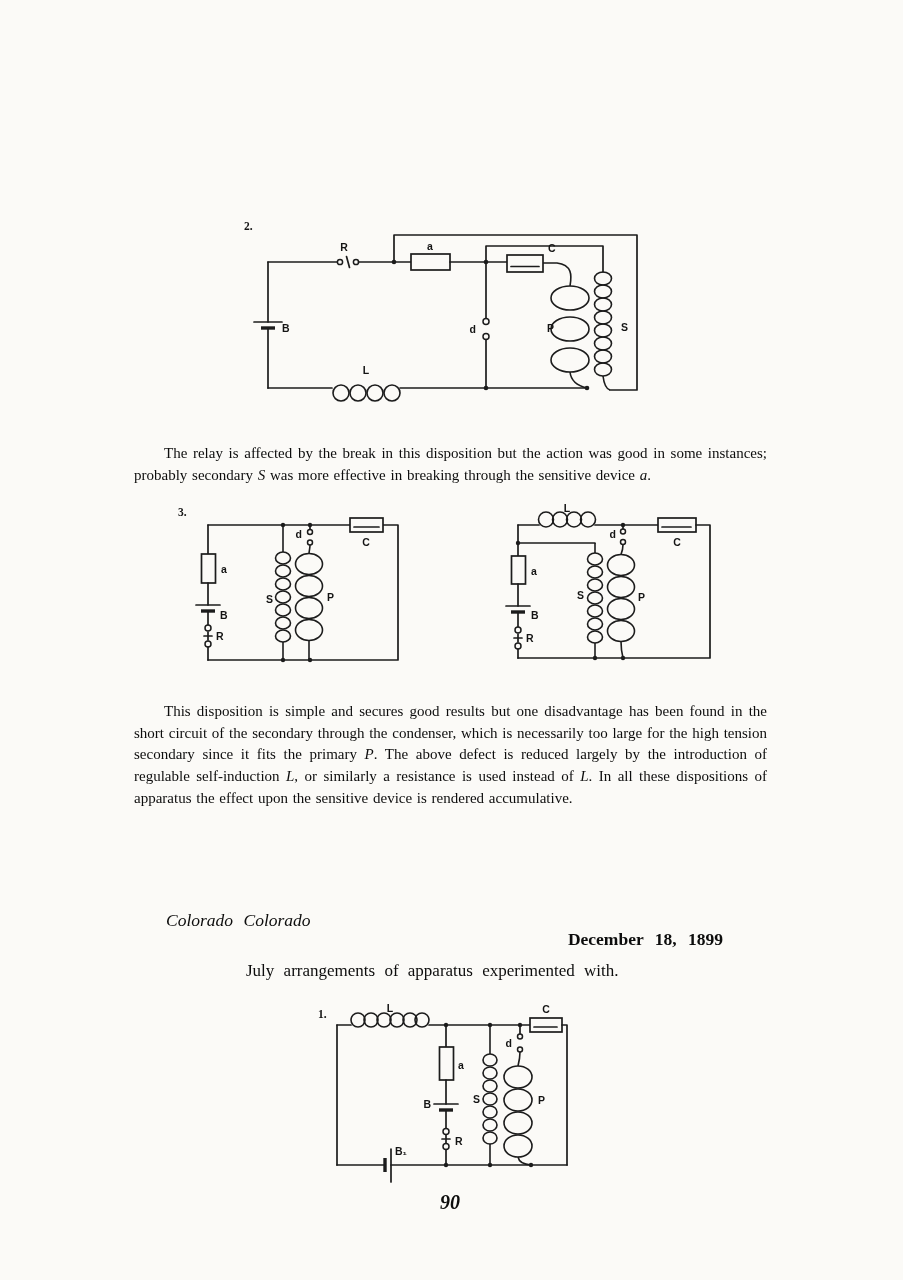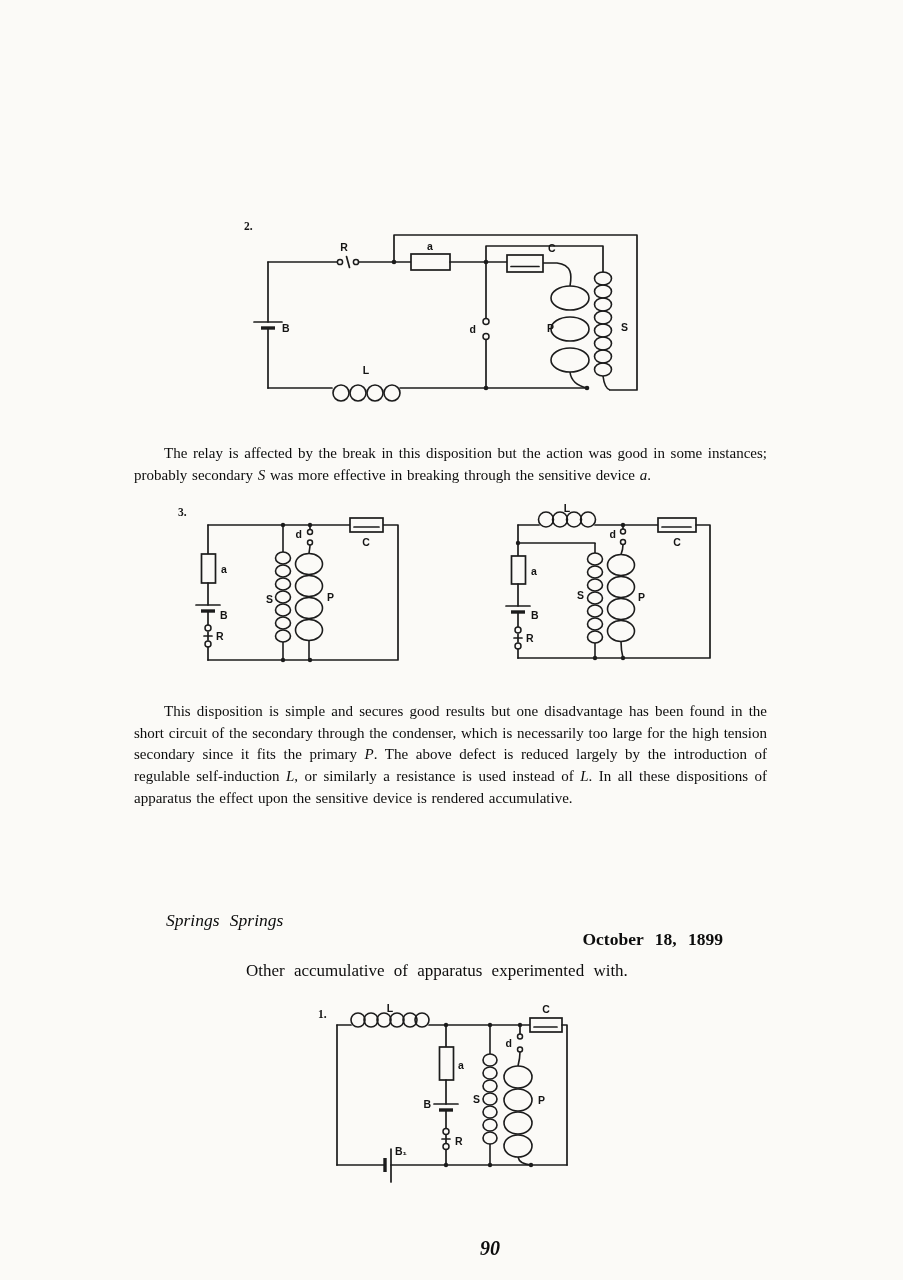--- a/index.html
+++ b/index.html
@@ -20,22 +20,22 @@
   }
   .dateline {
     position:absolute; left:420px; top:929px; width:303px;
     text-align:right; font-size:17.5px; font-weight:bold; word-spacing:7px; color:#0d0d0d;
   }
   .note {
     position:absolute; left:246px; top:961px;
     font-size:17px; word-spacing:5px; color:#0d0d0d;
   }
   .pagenum {
-    position:absolute; left:400px; top:1191px; width:100px; text-align:right;
-    font-size:20px; font-style:italic; font-weight:bold; color:#0d0d0d;margin-top:46px;
+    position:absolute; left:400px; top:1191px; width:100px; text-align:center;
+    font-size:20px; font-style:italic; font-weight:bold; color:#0d0d0d;
   }
   .fig { position:absolute; }
   .wire { stroke:#1c1c1c; stroke-width:1.7; fill:none; stroke-linecap:round; stroke-linejoin:round; }
   .thick { stroke:#1c1c1c; stroke-width:3.4; fill:none; stroke-linecap:butt; }
   .comp { stroke:#1c1c1c; stroke-width:1.7; fill:#fbfaf7; }
   .coil { stroke:#1c1c1c; stroke-width:1.6; fill:none; }
   .dot  { fill:#1c1c1c; stroke:none; }
   .node { stroke:#1c1c1c; stroke-width:1.5; fill:#fbfaf7; }
   .lbl {
     font-family:"Liberation Sans","DejaVu Sans",sans-serif;
@@ -265,23 +265,23 @@
         <ellipse cx="451" cy="134" rx="13.5" ry="10.5"></ellipse>
         <path d="M451,144.5 C451,152 452,157 453,161"></path>
       </g>
       <text class="lbl" x="468" y="104">P</text>
       <circle class="dot" cx="453" cy="161" r="2.2"></circle>
     </g>
   </svg>
 
   <p class="para" style="top:686px;"><span>This disposition is simple and secures good results but one disadvantage has been found in the short circuit of the secondary through the condenser, which is necessarily too large for the high tension secondary since it fits the primary </span><span class="it">P</span><span>. The above defect is reduced largely by the introduction of regulable self-induction </span><span class="it">L</span><span>, or similarly a resistance is used instead of </span><span class="it">L</span><span>. In all these dispositions of apparatus the effect upon the sensitive device is rendered accumulative.</span></p>
 
-  <div class="colorado">Springs Springs</div>
-  <div class="dateline">October 18, 1899</div>
-  <div class="note">Other accumulative of apparatus experimented with.</div>
+  <div class="colorado">Colorado Colorado</div>
+  <div class="dateline">December 18, 1899</div>
+  <div class="note">July arrangements of apparatus experimented with.</div>
 
   <svg class="fig" style="left:310px; top:1002px;" width="280" height="185" viewBox="0 0 280 185">
     <text class="fignum" x="8" y="16">1.</text>
 
     <path class="wire" d="M27,23 H41"></path>
     <g class="coil">
       <circle cx="48" cy="18" r="7"></circle>
       <circle cx="61" cy="18" r="7"></circle>
       <circle cx="74" cy="18" r="7"></circle>
       <circle cx="87" cy="18" r="7"></circle>

